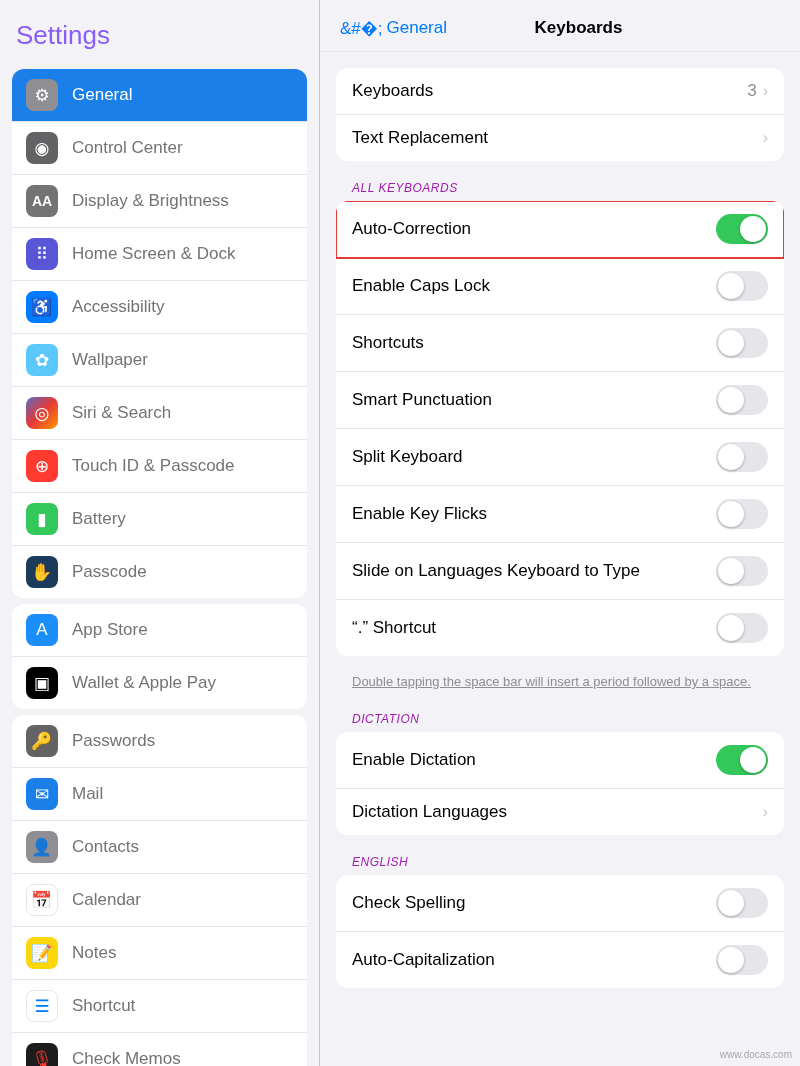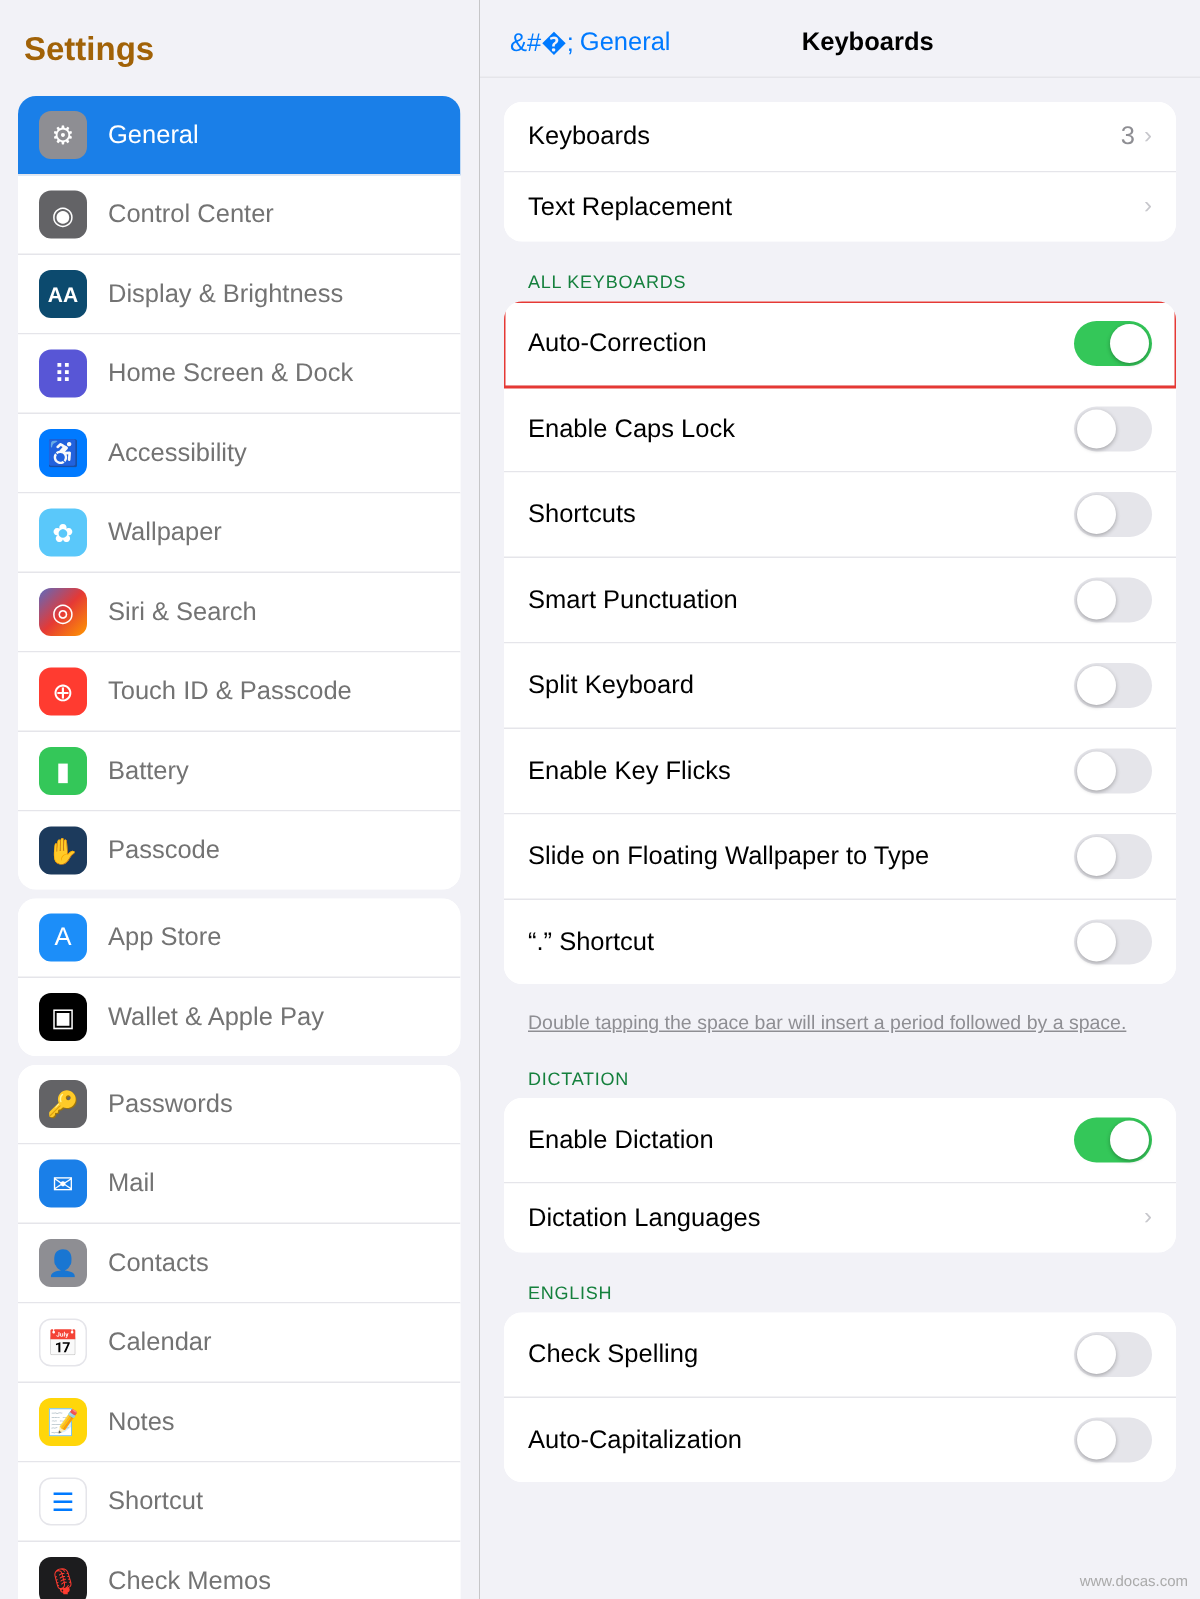--- a/index.html
+++ b/index.html
@@ -17,23 +17,23 @@
       width: 320px;
       min-width: 320px;
       background: #f2f2f7;
       border-right: 1px solid #c6c6c8;
       display: flex;
       flex-direction: column;
       overflow-y: auto;
     }
     .sidebar-header {
       padding: 20px 16px 12px 16px;
-      font-size: 22px;
-      font-weight: 700;
-      color: #a16207;
+      font-size: 26px;
+      font-weight: 400;
+      color: #8b5cf6;
       background: #f2f2f7;
     }
     .sidebar-group {
       background: #fff;
       border-radius: 12px;
       margin: 6px 12px;
       overflow: hidden;
     }
     .sidebar-item {
       display: flex;
@@ -62,21 +62,21 @@
       flex-shrink: 0;
     }
     .sidebar-item-label {
       font-size: 17px;
       color: #737373;
     }
 
     
     .icon-general { background: #8e8e93; color: #fff; }
     .icon-control { background: #636366; color: #fff; }
-    .icon-display { background: #0c4a6e; color: #fff; font-size: 14px; font-weight: 700; }
+    .icon-display { background: #737373; color: #fff; font-size: 14px; font-weight: 700; }
     .icon-homescreen { background: #5856d6; color: #fff; }
     .icon-accessibility { background: #007aff; color: #fff; }
     .icon-wallpaper { background: #5ac8fa; color: #fff; }
     .icon-siri { background: linear-gradient(135deg, #5c6bc0, #e53935, #ff9800); color: #fff; }
     .icon-touchid { background: #ff3b30; color: #fff; }
     .icon-battery { background: #34c759; color: #fff; }
     .icon-privacy { background: #1c3a5c; color: #fff; }
     .icon-appstore { background: #1c8ef9; color: #fff; }
     .icon-wallet { background: #000; color: #fff; }
     .icon-passwords { background: #636366; color: #fff; }
@@ -179,24 +179,25 @@
       top: 2px;
       box-shadow: 0 1px 3px rgba(0,0,0,0.3);
       transition: left 0.2s;
     }
     .toggle.on .toggle-knob { left: 24px; }
     .toggle.off .toggle-knob { left: 2px; }
 
     
     .section-label {
       font-size: 12px;
-      color: #15803d;
+      color: #a21caf;
       text-transform: uppercase;
       padding: 10px 16px 6px 16px;
       letter-spacing: 0.5px;
+      font-style: italic;
     }
     .section-note {
       font-size: 13px;
       color: #8e8e93;
       padding: 6px 16px 10px 16px;
       line-height: 1.5;
       text-decoration: underline;
     }
     .section-note a {
       color: #007aff;
@@ -366,21 +367,21 @@
               <div class="toggle-knob"></div>
             </div>
           </div>
           <div class="settings-row">
             <span class="settings-row-label">Enable Key Flicks</span>
             <div class="toggle off">
               <div class="toggle-knob"></div>
             </div>
           </div>
           <div class="settings-row">
-            <span class="settings-row-label">Slide on Floating Wallpaper to Type</span>
+            <span class="settings-row-label">Slide on Languages Keyboard to Type</span>
             <div class="toggle off">
               <div class="toggle-knob"></div>
             </div>
           </div>
           <div class="settings-row">
             <span class="settings-row-label">“.” Shortcut</span>
             <div class="toggle off">
               <div class="toggle-knob"></div>
             </div>
           </div>

